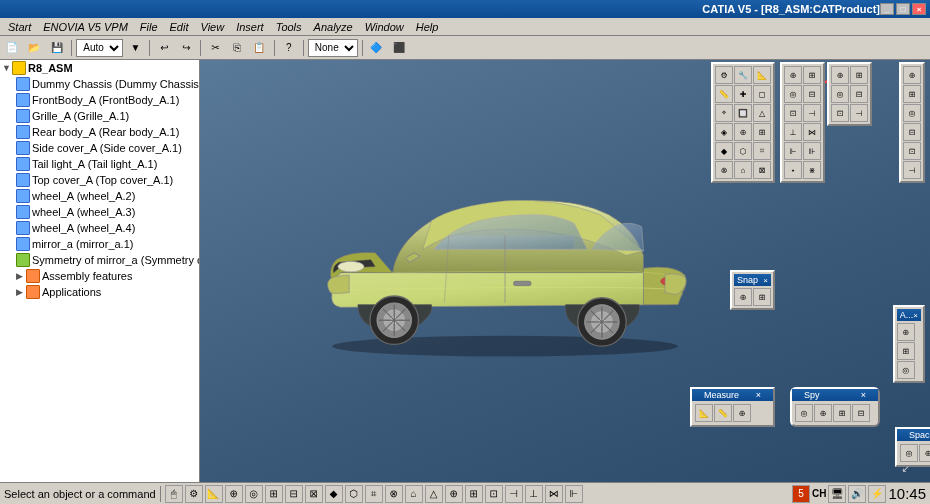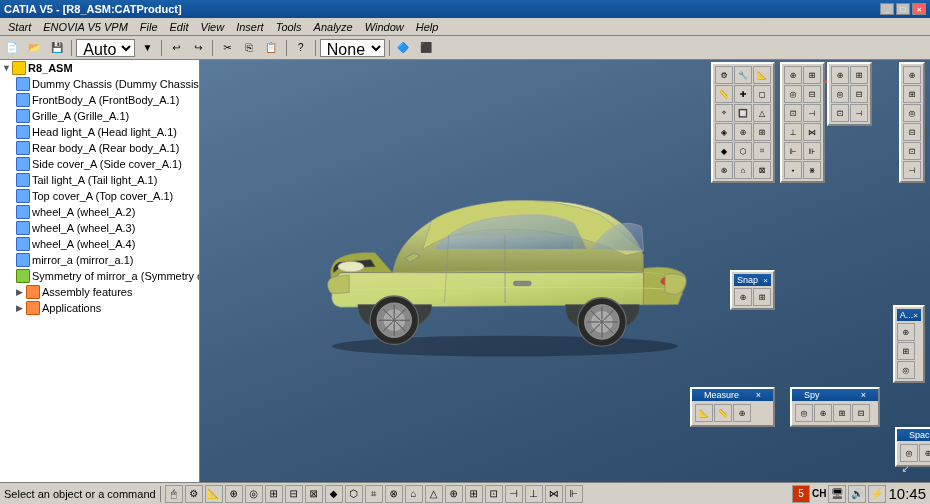--- a/index.html
+++ b/index.html
@@ -11,21 +11,21 @@
       font-size: 11px;
       background: #4a6080;
     }
 
     
     #title-bar {
       height: 18px;
       background: linear-gradient(to bottom, #1a5fa8, #0d4a8f);
       display: flex;
       align-items: center;
-      justify-content: space-between;
+      justify-content: flex-end;
       padding: 0 4px;
       color: white;
       font-size: 11px;
       font-weight: bold;
     }
     #title-bar-controls {
       display: flex;
       gap: 2px;
     }
     .title-btn {
@@ -81,21 +81,21 @@
       padding: 0 3px;
     }
     .toolbar-separator {
       width: 1px;
       height: 16px;
       background: #808080;
       margin: 0 2px;
     }
     .toolbar-select {
       height: 18px;
-      font-size: 16px;
+      font-size: 10px;
       background: white;
       border: 1px solid #808080;
       padding: 0 2px;
     }
 
     
     #main {
       display: flex;
       height: calc(504px - 18px - 18px - 24px - 22px);
       
@@ -329,25 +329,20 @@
       <span>FrontBody_A (FrontBody_A.1)</span>
     </div>
     <div class="tree-item">
       <span class="tree-indent"></span>
       <span class="tree-icon icon-part"></span>
       <span>Grille_A (Grille_A.1)</span>
     </div>
     <div class="tree-item">
       <span class="tree-indent"></span>
       <span class="tree-icon icon-part"></span>
-      <span>Head light_A (Head light_A.1)</span>
-    </div>
-    <div class="tree-item">
-      <span class="tree-indent"></span>
-      <span class="tree-icon icon-part"></span>
       <span>Rear body_A (Rear body_A.1)</span>
     </div>
     <div class="tree-item">
       <span class="tree-indent"></span>
       <span class="tree-icon icon-part"></span>
       <span>Side cover_A (Side cover_A.1)</span>
     </div>
     <div class="tree-item">
       <span class="tree-indent"></span>
       <span class="tree-icon icon-part"></span>
@@ -584,21 +579,21 @@
       </div>
       <div class="bottom-window-content">
         <div style="display:grid; grid-template-columns: repeat(3,18px); gap:1px;">
           <div class="tb-icon">📐</div>
           <div class="tb-icon">📏</div>
           <div class="tb-icon">⊕</div>
         </div>
       </div>
     </div>
 
-    <div class="bottom-window" style="bottom:55px; left:590px; width:90px;">
+    <div class="bottom-window" style="bottom:55px; left:590px; width:90px;border-radius:6px;">
       <div class="bottom-window-title">
         <span>Spy</span>
         <span style="cursor:pointer;">×</span>
       </div>
       <div class="bottom-window-content">
         <div style="display:grid; grid-template-columns: repeat(4,18px); gap:1px;">
           <div class="tb-icon">◎</div>
           <div class="tb-icon">⊕</div>
           <div class="tb-icon">⊞</div>
           <div class="tb-icon">⊟</div>

